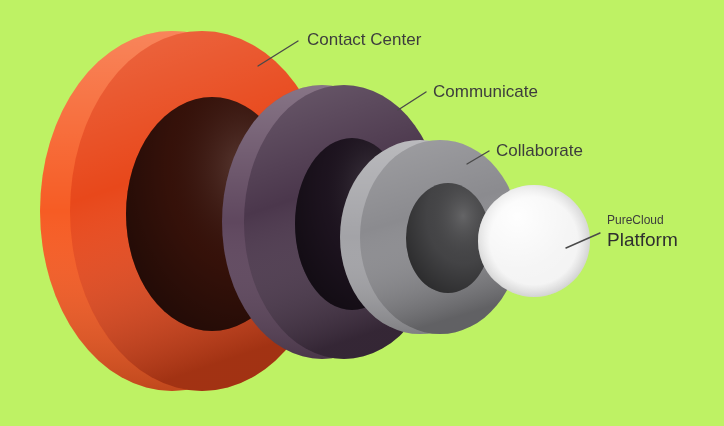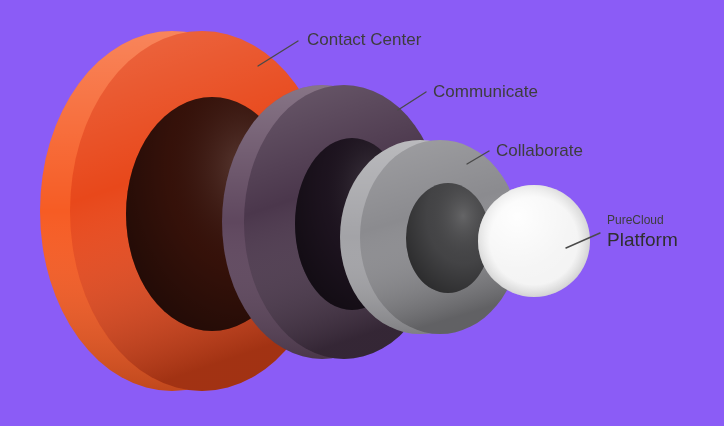--- a/index.html
+++ b/index.html
@@ -6,21 +6,21 @@
     margin: 0;
     padding: 0;
     background: #ffffff;
     font-family: "Liberation Sans", sans-serif;
   }
   .stage {
     position: relative;
     width: 724px;
     height: 426px;
     margin: 0 auto;
-    background: #8b5cf6;
+    background: #bef264;
     overflow: hidden;
   }
   svg { display: block; }
   .label {
     fill: #3d3d3d;
     font-family: "Liberation Sans", sans-serif;
     font-size: 17px;
   }
   .label-small {
     fill: #3d3d3d;

